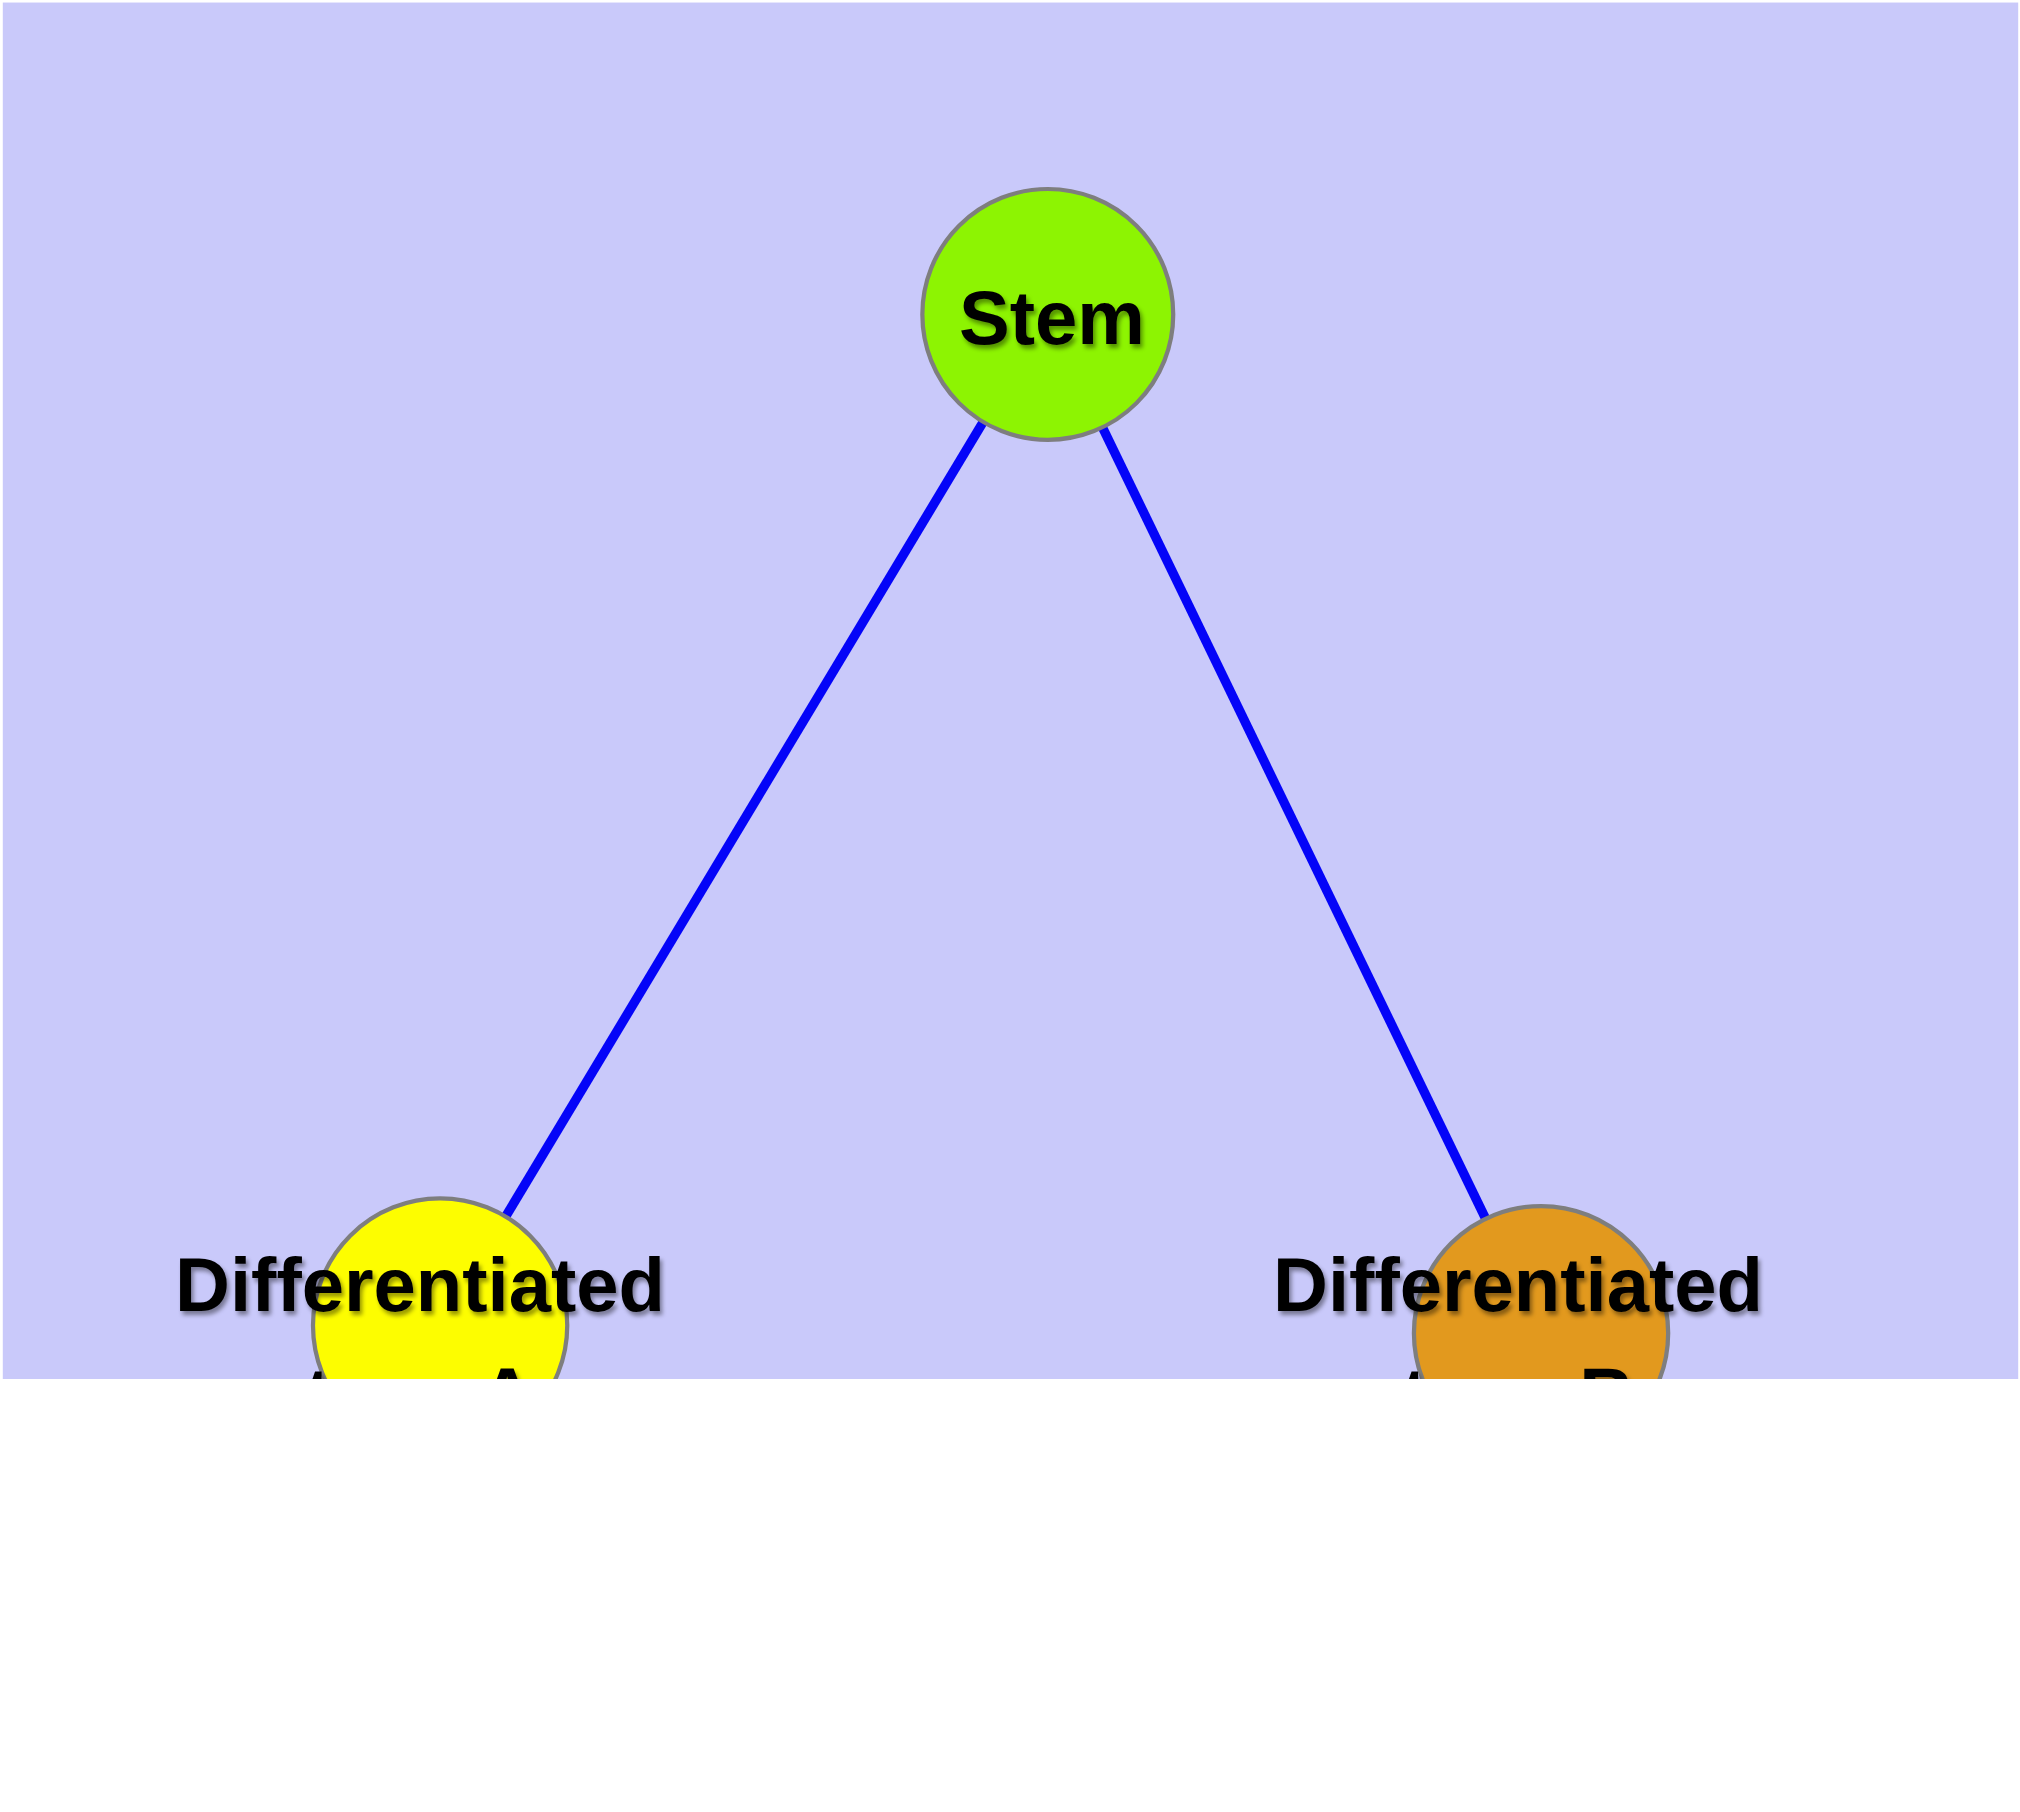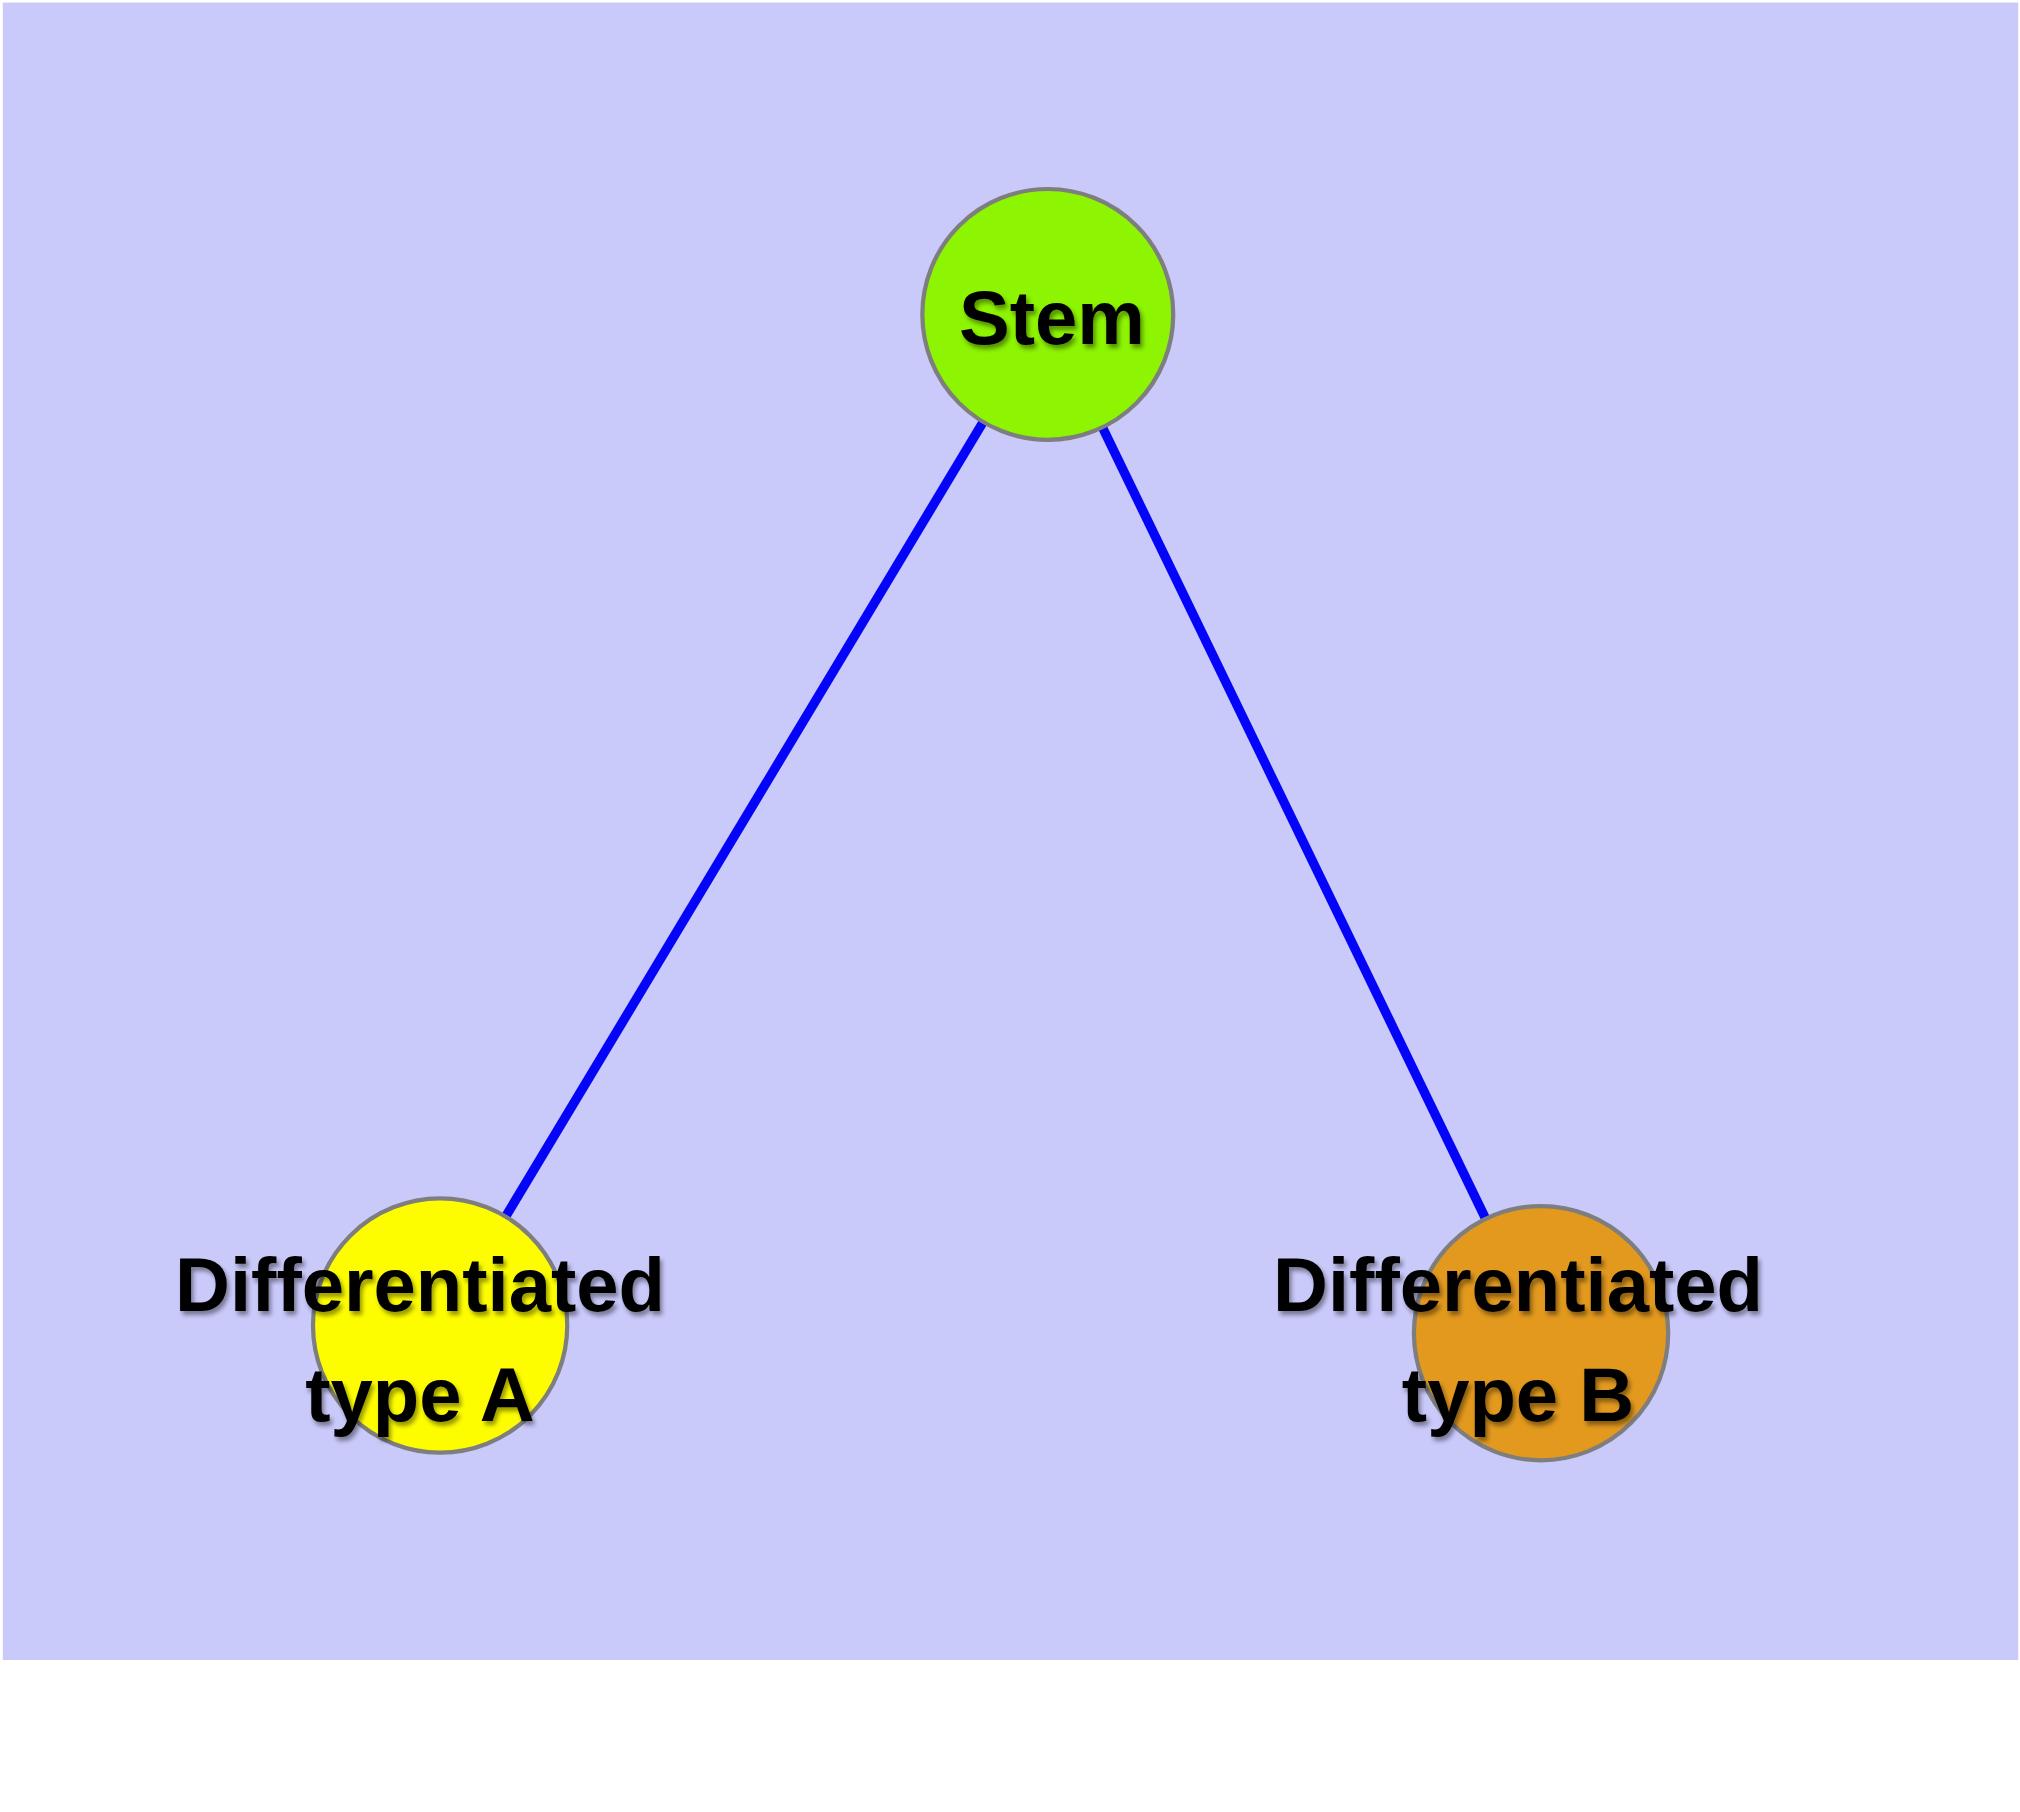--- a/index.html
+++ b/index.html
@@ -1,21 +1,21 @@
 <!DOCTYPE html>
 <html style="font-size:13.6px"><head>
 <meta charset="utf-8">
 <style>
   html, body { margin: 0; padding: 0; }
   body { background: #ffffff; font-family: "Liberation Sans", sans-serif; }
 
   .canvas {
     position: relative;
     width: 2021px;
-    height: 1660px;
+    height: 1379px;
     background: #ffffff;
     overflow: hidden;
   }
 
   .diagram-svg {
     position: absolute;
     left: 0; top: 0;
     width: 2021px;
     height: 1812px;
     display: block;

